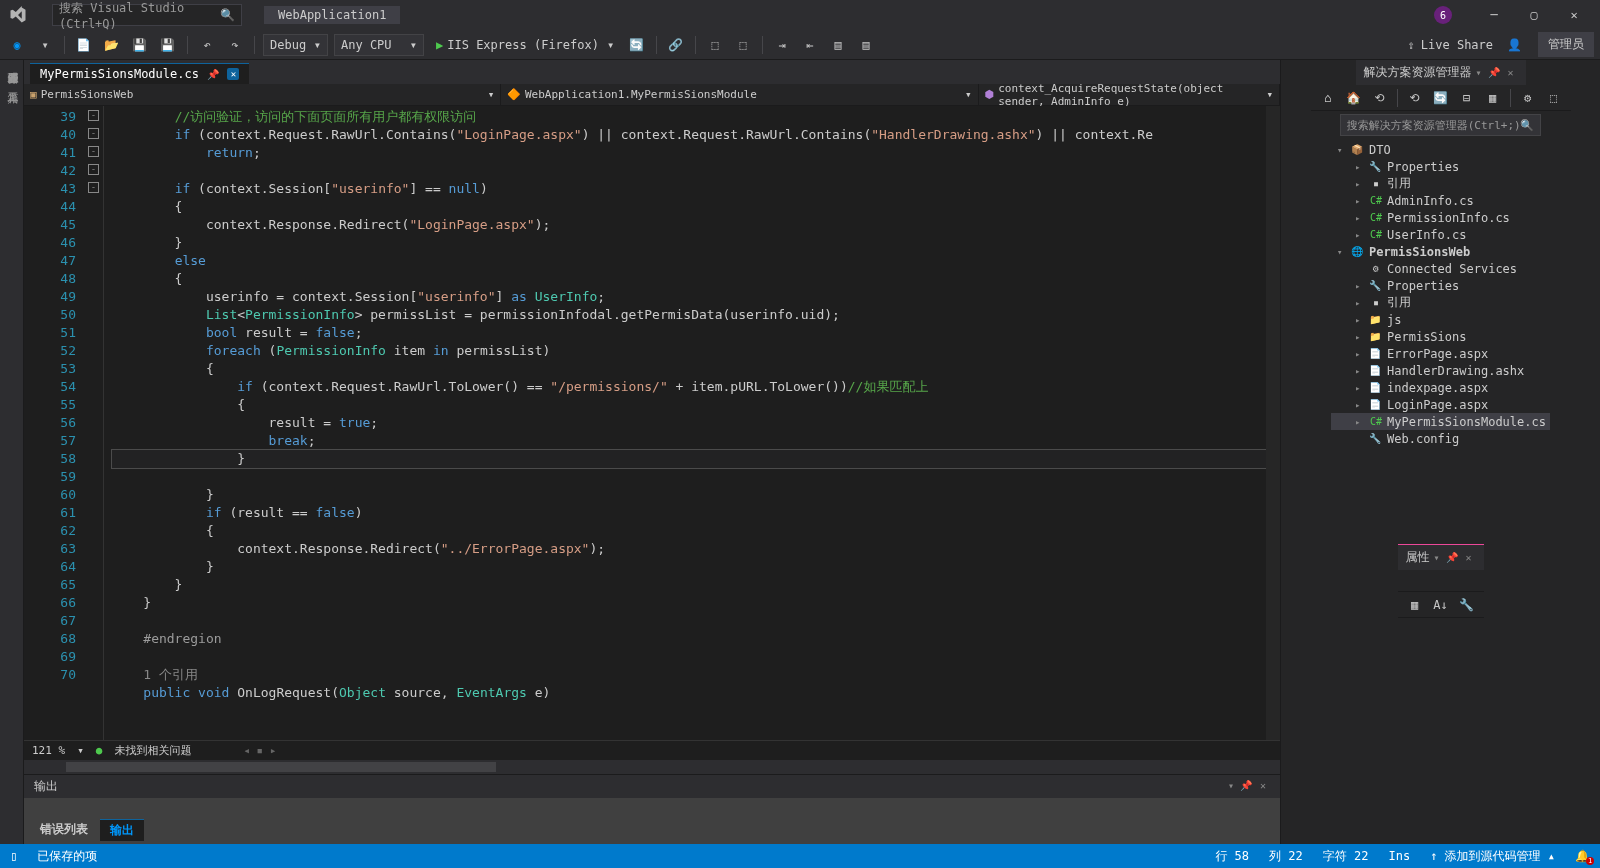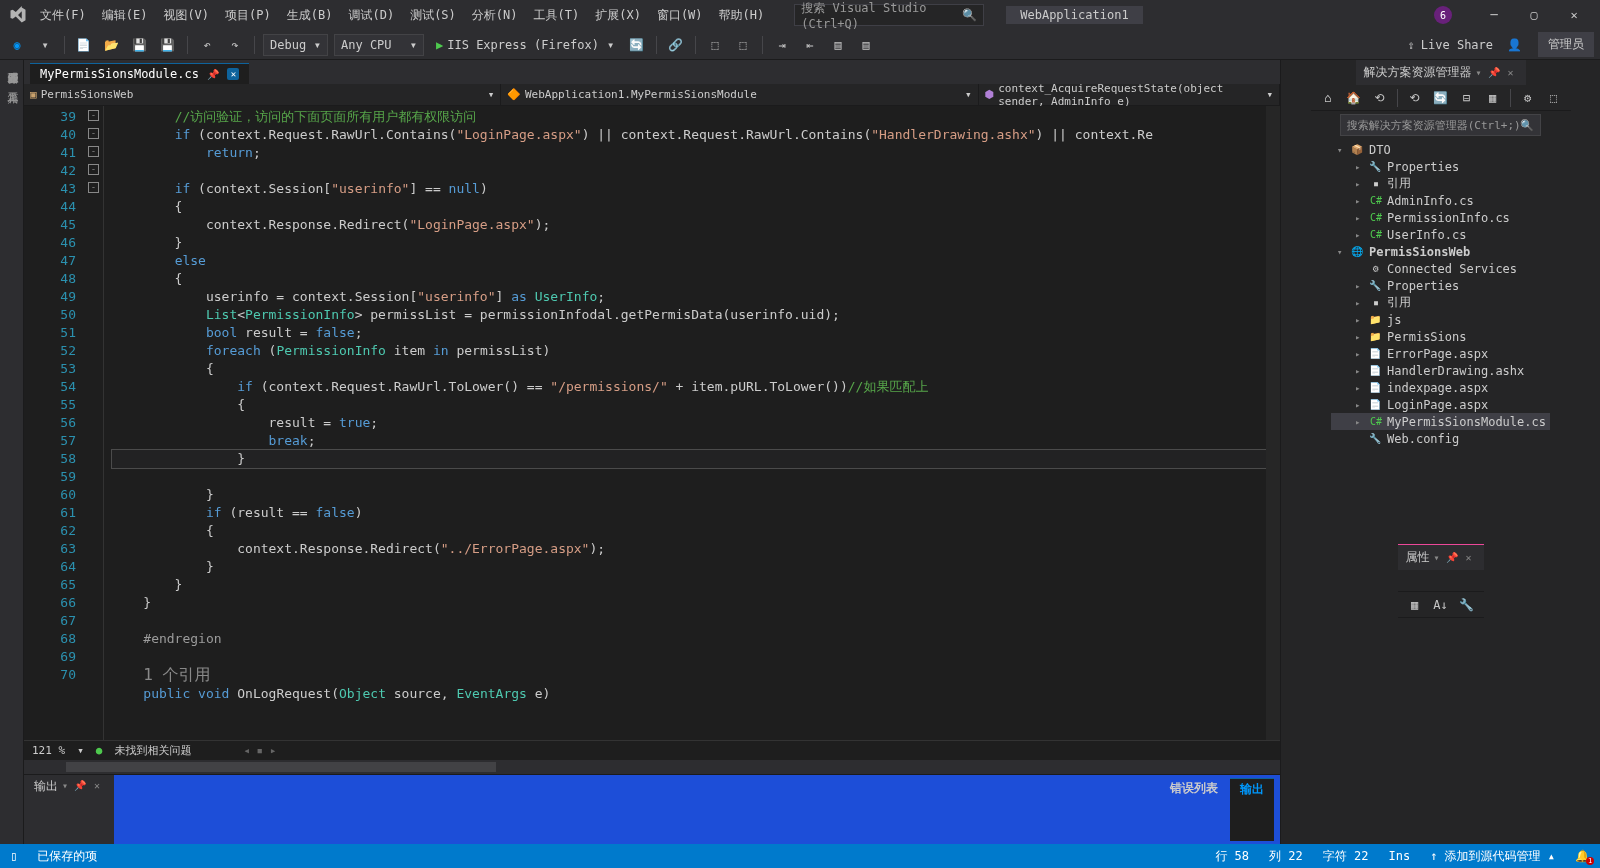--- a/index.html
+++ b/index.html
@@ -28,70 +28,56 @@
 .tab { background:#1e1e1e; border-top:1px solid #0e639c; padding:3px 10px; display:flex; align-items:center; gap:8px; color:#fff; font-size:12px; }
 .tab-pin { color:#888; font-size:10px; }
 .tab-close { width:12px; height:12px; background:#0e639c; border-radius:2px; display:flex; align-items:center; justify-content:center; color:#fff; font-size:9px; }
 .nav-row { background:#252526; height:22px; display:flex; border-bottom:1px solid #1b1b1c; }
 .nav-cell { flex:1; border-right:1px solid #1b1b1c; padding:2px 6px; display:flex; align-items:center; gap:4px; color:#ccc; font-size:11px; }
 .nav-cell.small{ flex:0 0 38%; }
 .code-area { flex:1; display:flex; overflow:hidden; position:relative; }
 .line-numbers { background:#1e1e1e; width:60px; text-align:right; padding:2px 8px 2px 0; color:#2b91af; font-family:Consolas,monospace; font-size:13px; line-height:18px; }
 .fold-col { width:20px; background:#1e1e1e; border-right:1px solid #333; font-family:Consolas; font-size:10px; line-height:18px; color:#888; text-align:center; }
 .code-body { flex:1; background:#1e1e1e; font-family:Consolas,monospace; font-size:13px; line-height:18px; padding:2px 0 2px 8px; overflow:hidden; white-space:pre; }
-.c-comment{color:#57a64a;} .c-key{color:#569cd6;} .c-str{color:#d69d85;} .c-type{color:#4ec9b0;} .c-region{color:#9b9b9b;} .c-ref{color:#888;font-size:16px;}
+.c-comment{color:#57a64a;} .c-key{color:#569cd6;} .c-str{color:#d69d85;} .c-type{color:#4ec9b0;} .c-region{color:#9b9b9b;} .c-ref{color:#888;font-size:13px;}
 .c-cursor-line{background:#222223;outline:1px solid #4b4b4b;}
 .minimap { width:14px; background:#262626; }
 .editor-status { height:20px; background:#1e1e1e; border-top:1px solid #333; display:flex; align-items:center; padding:0 8px; gap:12px; font-size:11px; color:#ccc; }
 .hscroll { height:14px; background:#2d2d30; position:relative; }
 .hscroll-thumb { position:absolute; left:42px; top:2px; height:10px; width:430px; background:#424245; }
 .panel { width:320px; background:#252526; border-left:1px solid #1b1b1c; display:flex; flex-direction:column;align-items:center; }
 .panel-header { background:#2d2d30; padding:4px 8px; display:flex; align-items:center; justify-content:space-between; font-size:12px; }
 .panel-tb { height:26px; display:flex; align-items:center; gap:4px; padding:0 6px; border-bottom:1px solid #1b1b1c; }
 .panel-search { height:22px; background:#333337; border:1px solid #434346; margin:3px 4px; padding:0 6px; color:#999; display:flex; align-items:center; font-size:11px; }
 .tree { flex:1; overflow:auto; font-size:12px; padding:2px 0; }
 .tree-row { display:flex; align-items:center; gap:4px; padding:1px 4px; height:17px; }
 .tree-row.selected { background:#3f3f46; }
 .tree-row .arrow { width:10px; color:#888; font-size:9px; }
 .tree-icon { width:14px; display:inline-flex; justify-content:center; }
 .props-panel { height:300px; border-top:1px solid #ec4899; }
-.bottom-panel { height:70px; background:#1d4ed8; border-top:1px solid #1b1b1c; display:flex; flex-direction:row;text-align:center; }
+.bottom-panel { height:70px; background:#404040; border-top:1px solid #1b1b1c; display:flex; flex-direction:column;text-align:center; }
 .bottom-header { background:#2d2d30; padding:3px 10px; display:flex; justify-content:space-between; }
 .bottom-tabs { display:flex; gap:2px; padding:3px 6px; }
 .btab { padding:2px 10px; color:#ccc;font-weight:bold; }
 .btab.active { background:#1e1e1e; color:#0097fb; border-top:1px solid #0e639c; }
 .statusbar { height:24px; background:#007acc; color:#fff; display:flex; align-items:center; padding:0 10px; gap:20px; font-size:12px; }
 .sb-right { margin-left:auto; display:flex; gap:20px; align-items:center; }
 .panel-btns{display:flex;gap:2px;}
 .panel-btns span{width:14px;height:14px;display:flex;align-items:center;justify-content:center;color:#888;font-size:10px;}
 .fold-box{display:inline-block;width:11px;height:11px;border:1px solid #888;line-height:9px;font-size:9px;text-align:center;}
 </style>
 </head>
 <body>
 
 <div class="menubar">
   <div class="vs-logo">
     <svg width="18" height="18" viewBox="0 0 24 24">
         <path fill="#b4b4b4" d="M17 2l5 3v14l-5 3-8-8-4 3-3-1V6l3-1 4 3 8-8zm0 5l-5 5 5 5V7z"></path>
       </svg>
   </div>
-  <div id="menu-items" style="display:flex;">
-      <div class="menu-item">文件(F)</div>
-      <div class="menu-item">编辑(E)</div>
-      <div class="menu-item">视图(V)</div>
-      <div class="menu-item">项目(P)</div>
-      <div class="menu-item">生成(B)</div>
-      <div class="menu-item">调试(D)</div>
-      <div class="menu-item">测试(S)</div>
-      <div class="menu-item">分析(N)</div>
-      <div class="menu-item">工具(T)</div>
-      <div class="menu-item">扩展(X)</div>
-      <div class="menu-item">窗口(W)</div>
-      <div class="menu-item">帮助(H)</div>
-    </div>
   <div class="search-box">
     <span>搜索 Visual Studio (Ctrl+Q)</span>
     <span style="margin-left:auto;color:#ccc;">🔍</span>
   </div>
   <div class="app-title-box">WebApplication1</div>
   <div class="badge-circle">6</div>
   <div class="win-controls">
     <div class="win-btn">─</div>
     <div class="win-btn">▢</div>
     <div class="win-btn">✕</div>

